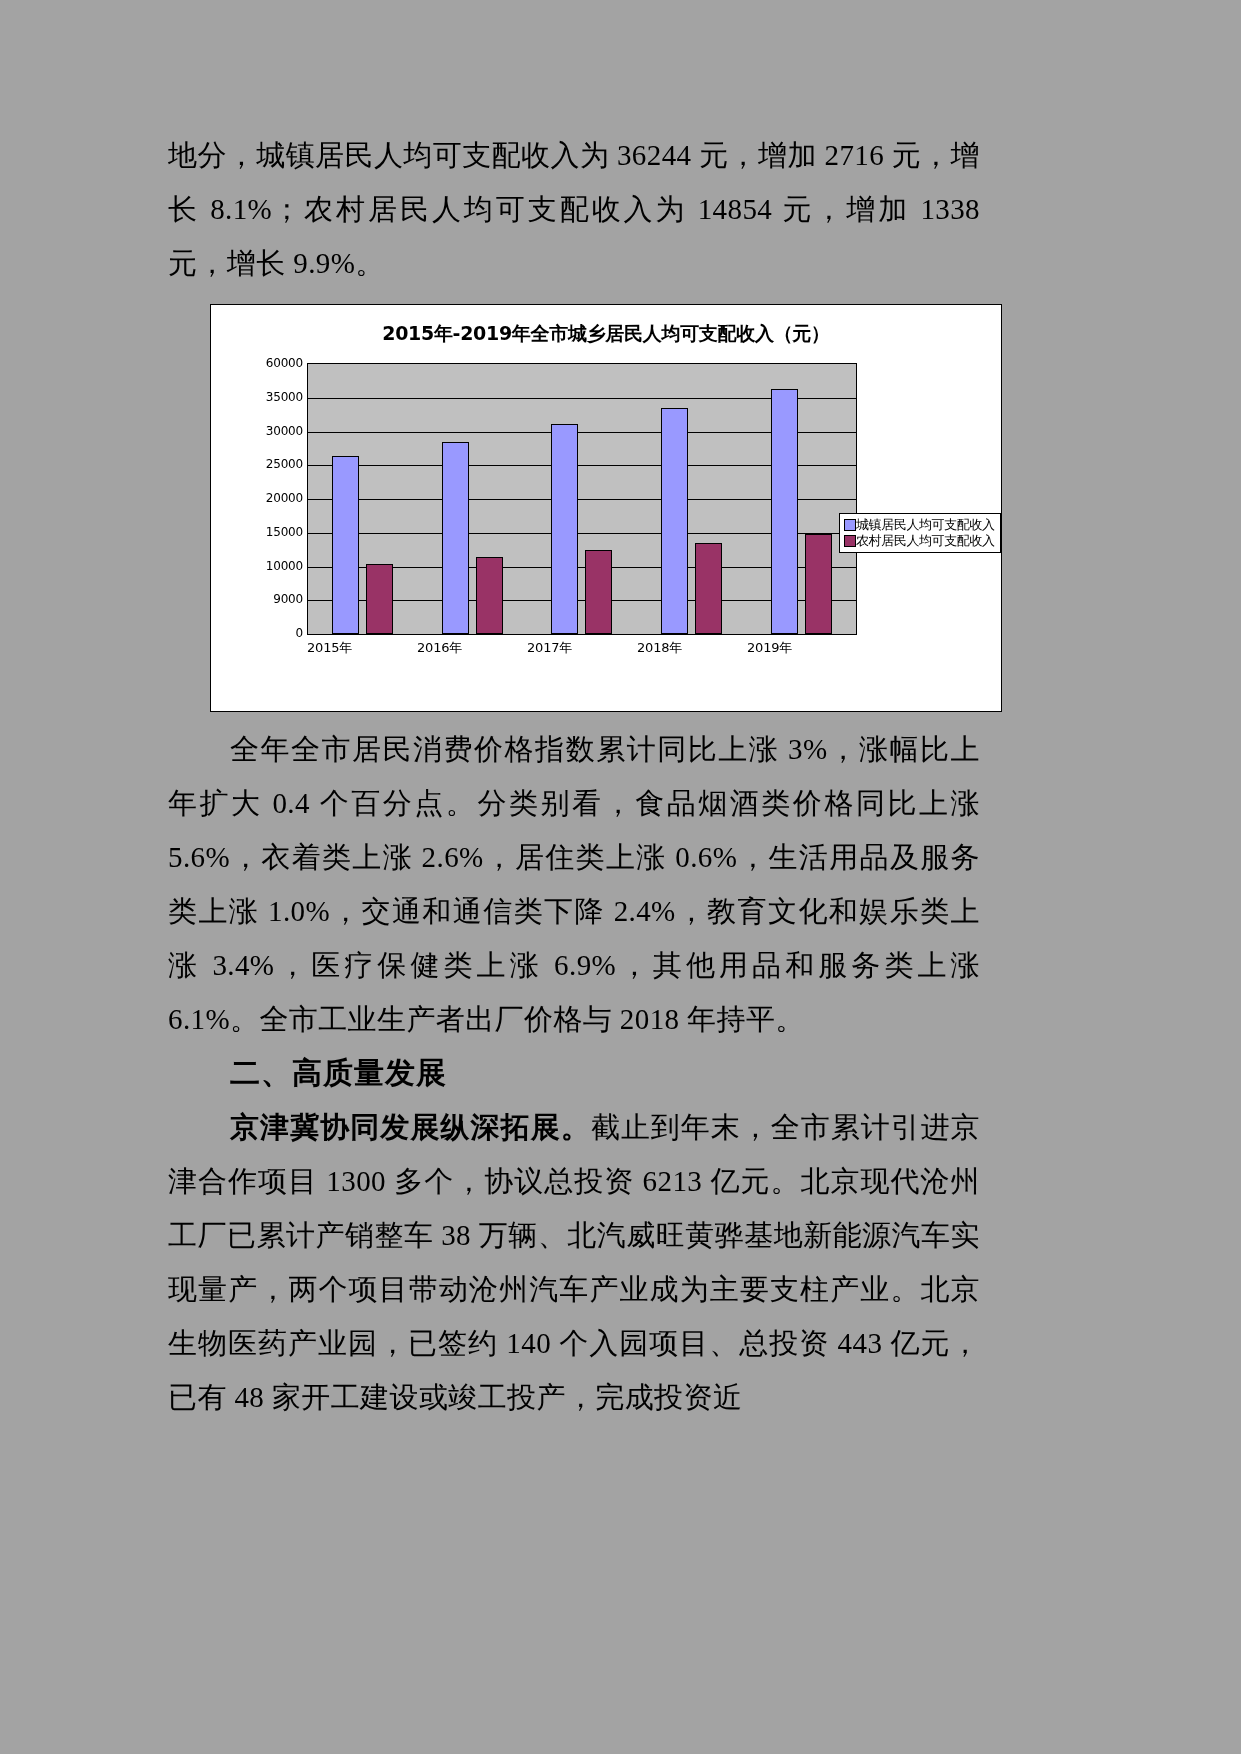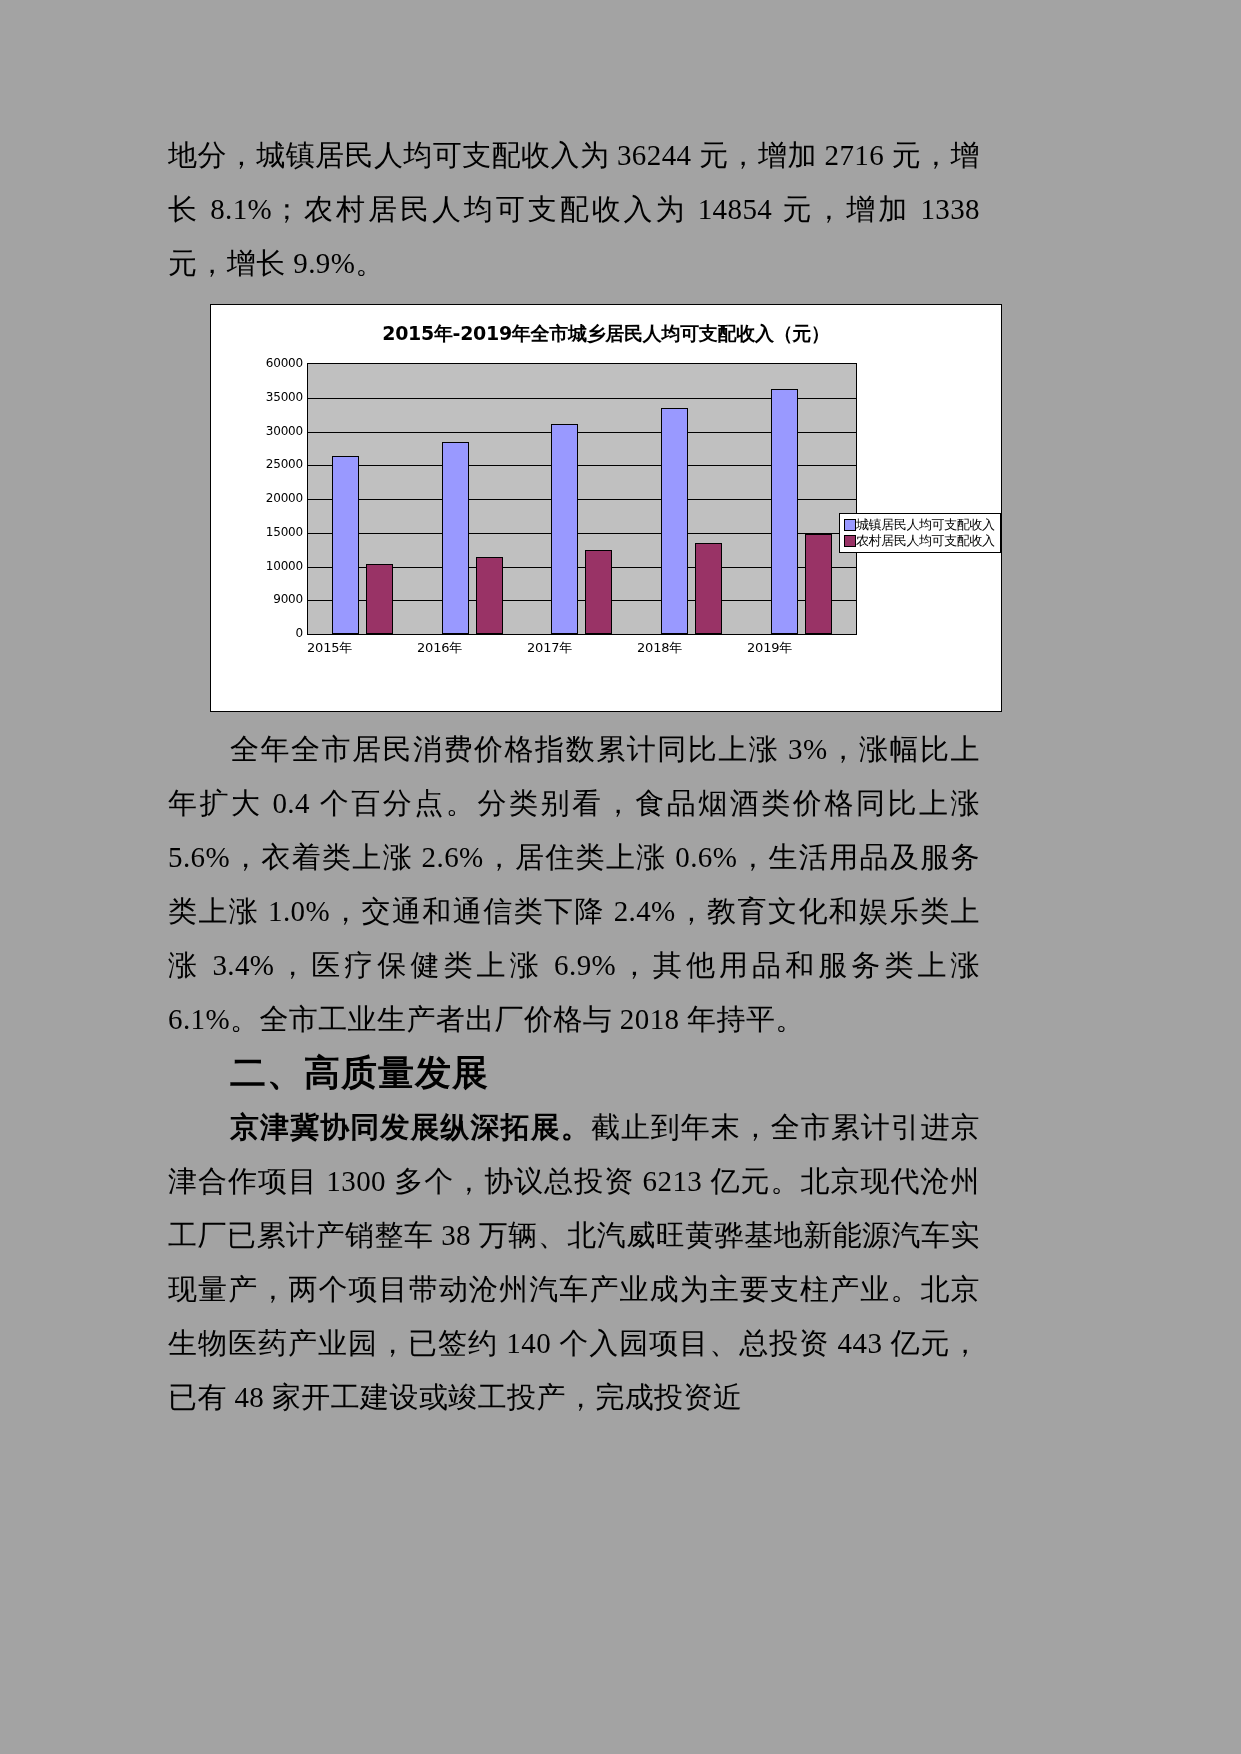--- a/index.html
+++ b/index.html
@@ -33,21 +33,21 @@
     font-size: 29px;
     line-height: 54px;
     letter-spacing: 0.4px;
     text-align: justify;
     text-justify: inter-ideograph;
     font-family: "Liberation Serif", "DejaVu Serif", serif;
   }
   p.indent { text-indent: 62px; }
   .heading {
     margin: 0;
-    font-size: 36px;
+    font-size: 30px;
     line-height: 54px;
     font-weight: bold;
     text-indent: 62px;
     font-family: Liberation Serif, serif;
     letter-spacing: 1px;
   }
   .boldlead {
     font-weight: bold;
     font-family: "DejaVu Sans", "Liberation Sans", sans-serif;
     letter-spacing: 0.5px;

